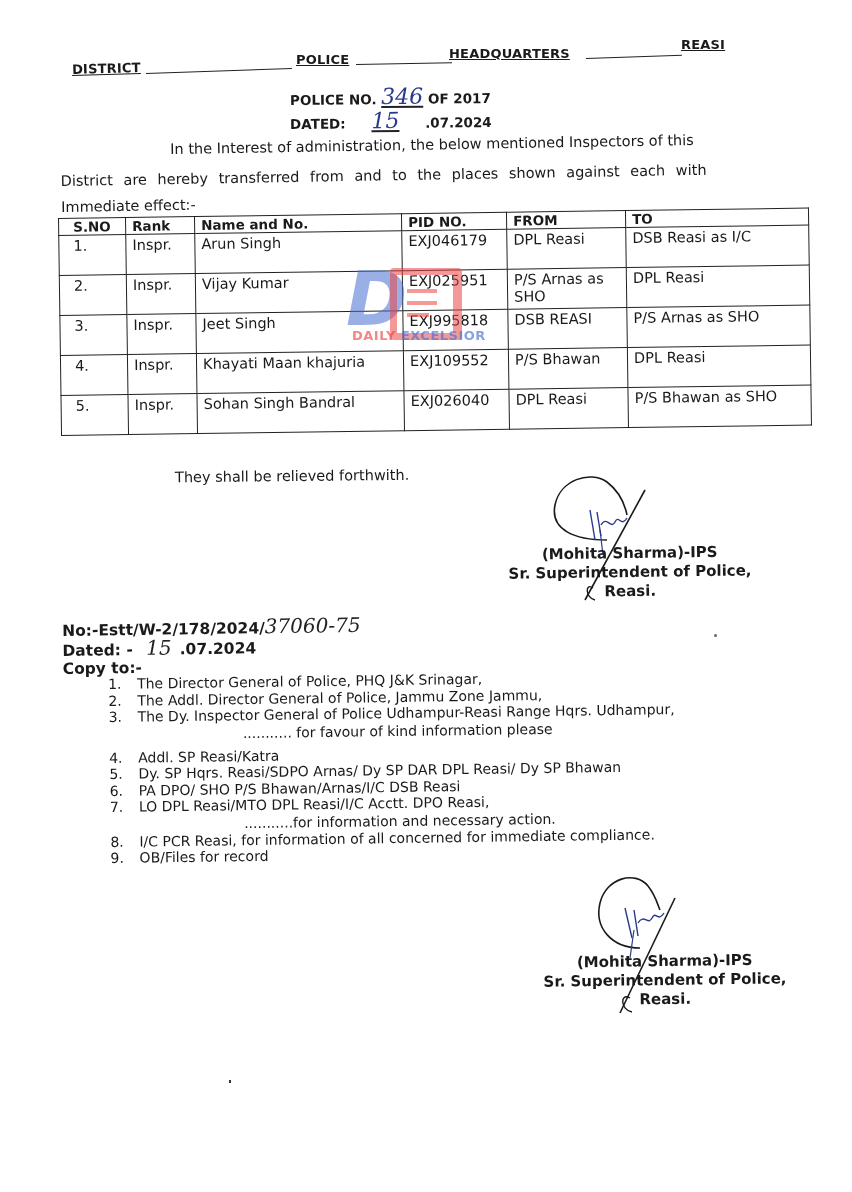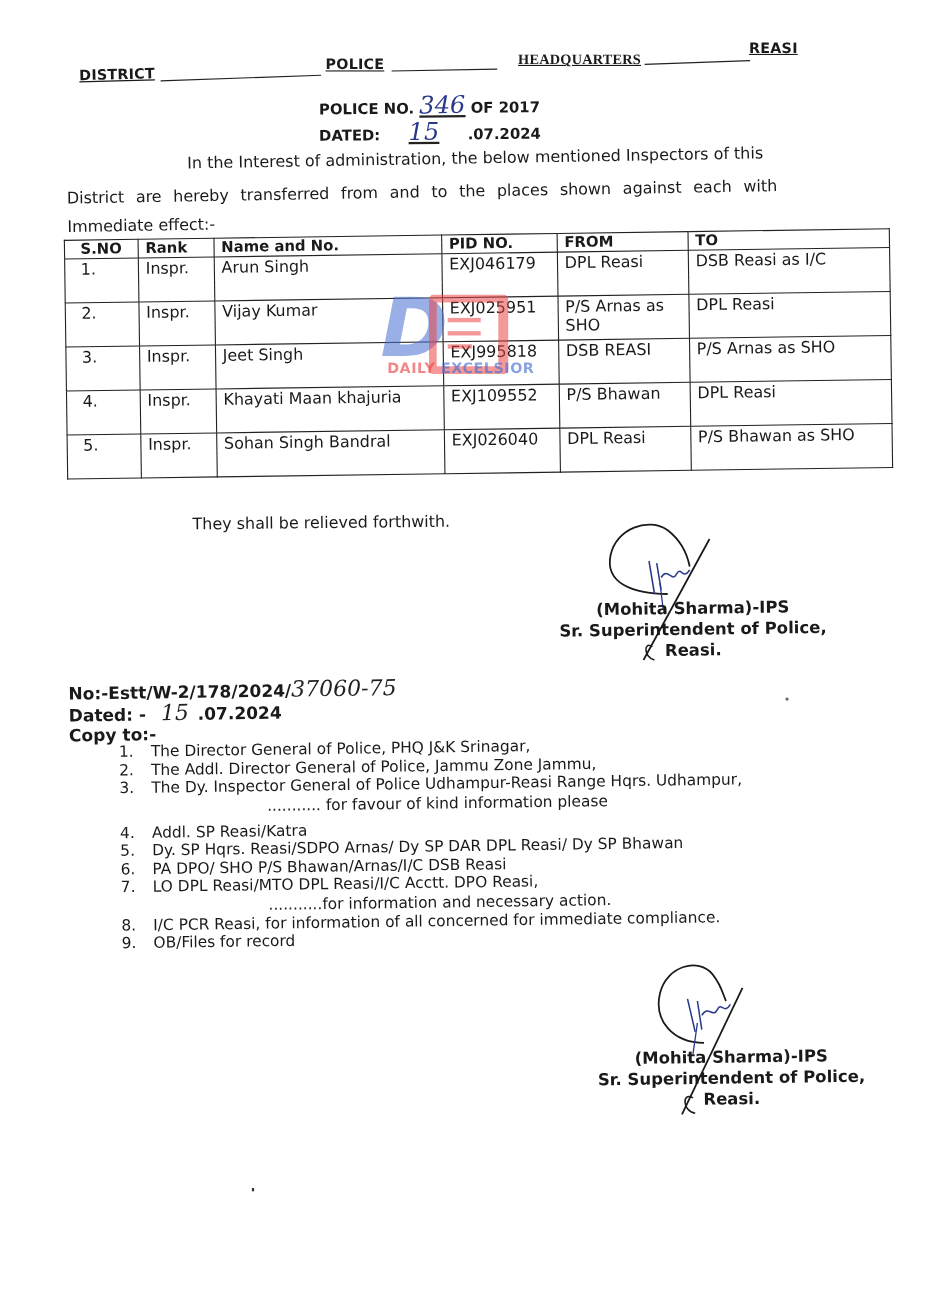--- a/index.html
+++ b/index.html
@@ -43,21 +43,21 @@
   .copy-note { padding-left:134px; height:18px; line-height:18px; }
 </style>
 </head>
 <body>
 
 <div>
   <span class="abs hdr" style="left:72px;top:61px;transform:rotate(-1.5deg);">DISTRICT</span>
   <div class="hdr-line" style="left:146px;top:73px;width:146px;transform:rotate(-2deg);"></div>
   <span class="abs hdr" style="left:296px;top:52px;">POLICE</span>
   <div class="hdr-line" style="left:356px;top:64px;width:96px;transform:rotate(-1deg);"></div>
-  <span class="abs hdr" style="left:471px;top:46px;font-family:Liberation Serif, serif;">HEADQUARTERS</span>
+  <span class="abs hdr" style="left:449px;top:46px;">HEADQUARTERS</span>
   <div class="hdr-line" style="left:586px;top:58px;width:96px;transform:rotate(-2deg);"></div>
   <span class="abs hdr" style="left:681px;top:37px;text-decoration:underline;">REASI</span>
 </div>
 
 <div class="abs order" style="left:290px;top:84px;transform:rotate(-0.6deg);">
   <span>POLICE NO.</span>
   <span class="hand">346</span>
   <span>OF 2017</span>
 </div>
 <div class="abs order" style="left:290px;top:108px;transform:rotate(-0.6deg);">

